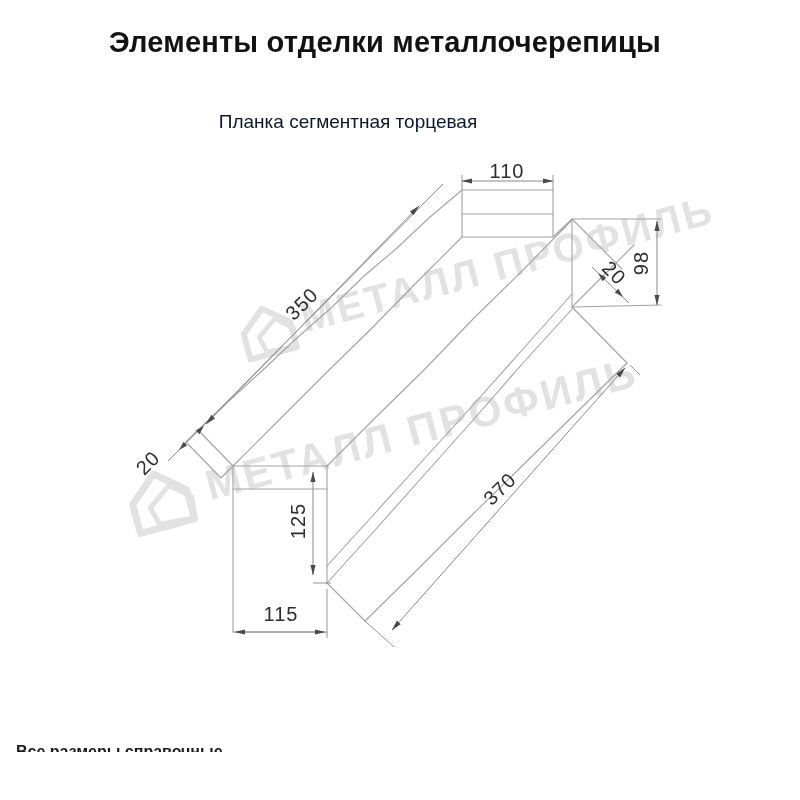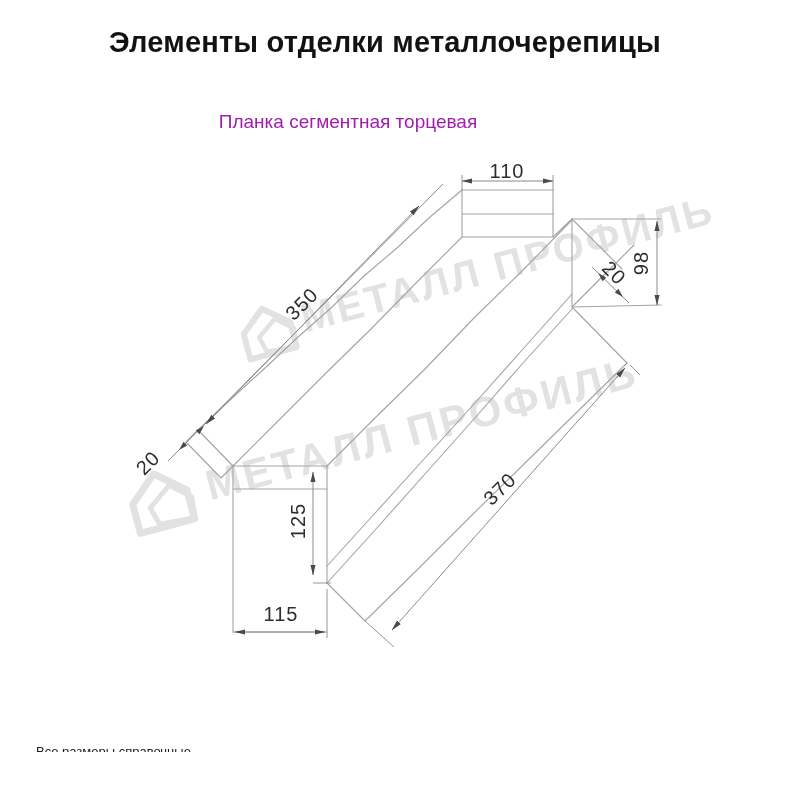--- a/index.html
+++ b/index.html
@@ -1,22 +1,22 @@
 <!DOCTYPE html>
 <html><head>
 <meta charset="utf-8">
 <style>
   html,body{margin:0;padding:0;background:#ffffff;}
   .page{position:relative;width:800px;height:752px;background:var(--bg,#fff);overflow:hidden;
         font-family:"Liberation Sans", sans-serif;}
   .title{position:absolute;top:26px;left:0;width:770px;text-align:center;
          font-size:29px;font-weight:bold;color:#121212;letter-spacing:0.2px;}
   .subtitle{position:absolute;top:110px;left:48px;width:600px;text-align:center;
-            font-size:19px;color:#a21caf;line-height:24px;}
-  .notes{position:absolute;left:36px;top:740px;font-size:13px;color:#1c1c1c;line-height:23px;}
+            font-size:19px;color:#0f172a;line-height:24px;}
+  .notes{position:absolute;left:16px;top:740px;font-size:16px;color:#1c1c1c;line-height:23px;font-weight:bold;}
   svg{position:absolute;left:0;top:0;}
   .outline{stroke:var(--line,#a3a3a3);stroke-width:1.1;fill:none;stroke-linejoin:round;stroke-linecap:round;}
   .dimline{stroke:var(--dim,#8a8a8a);stroke-width:1;fill:none;}
   .extline{stroke:var(--dim,#9a9a9a);stroke-width:0.9;fill:none;}
   .dim-text{font-family:"Liberation Sans",sans-serif;font-size:20px;fill:#2e2e2e;letter-spacing:1px;}
   .arrowhead{fill:#4a4a4a;stroke:none;}
   .wm-text{font-family:"Liberation Sans",sans-serif;font-weight:bold;fill:var(--wm,#e2e2e2);letter-spacing:3px;}
   .wm-logo{stroke:var(--wm,#e2e2e2);fill:none;stroke-linejoin:round;}
 </style>
 </head>

